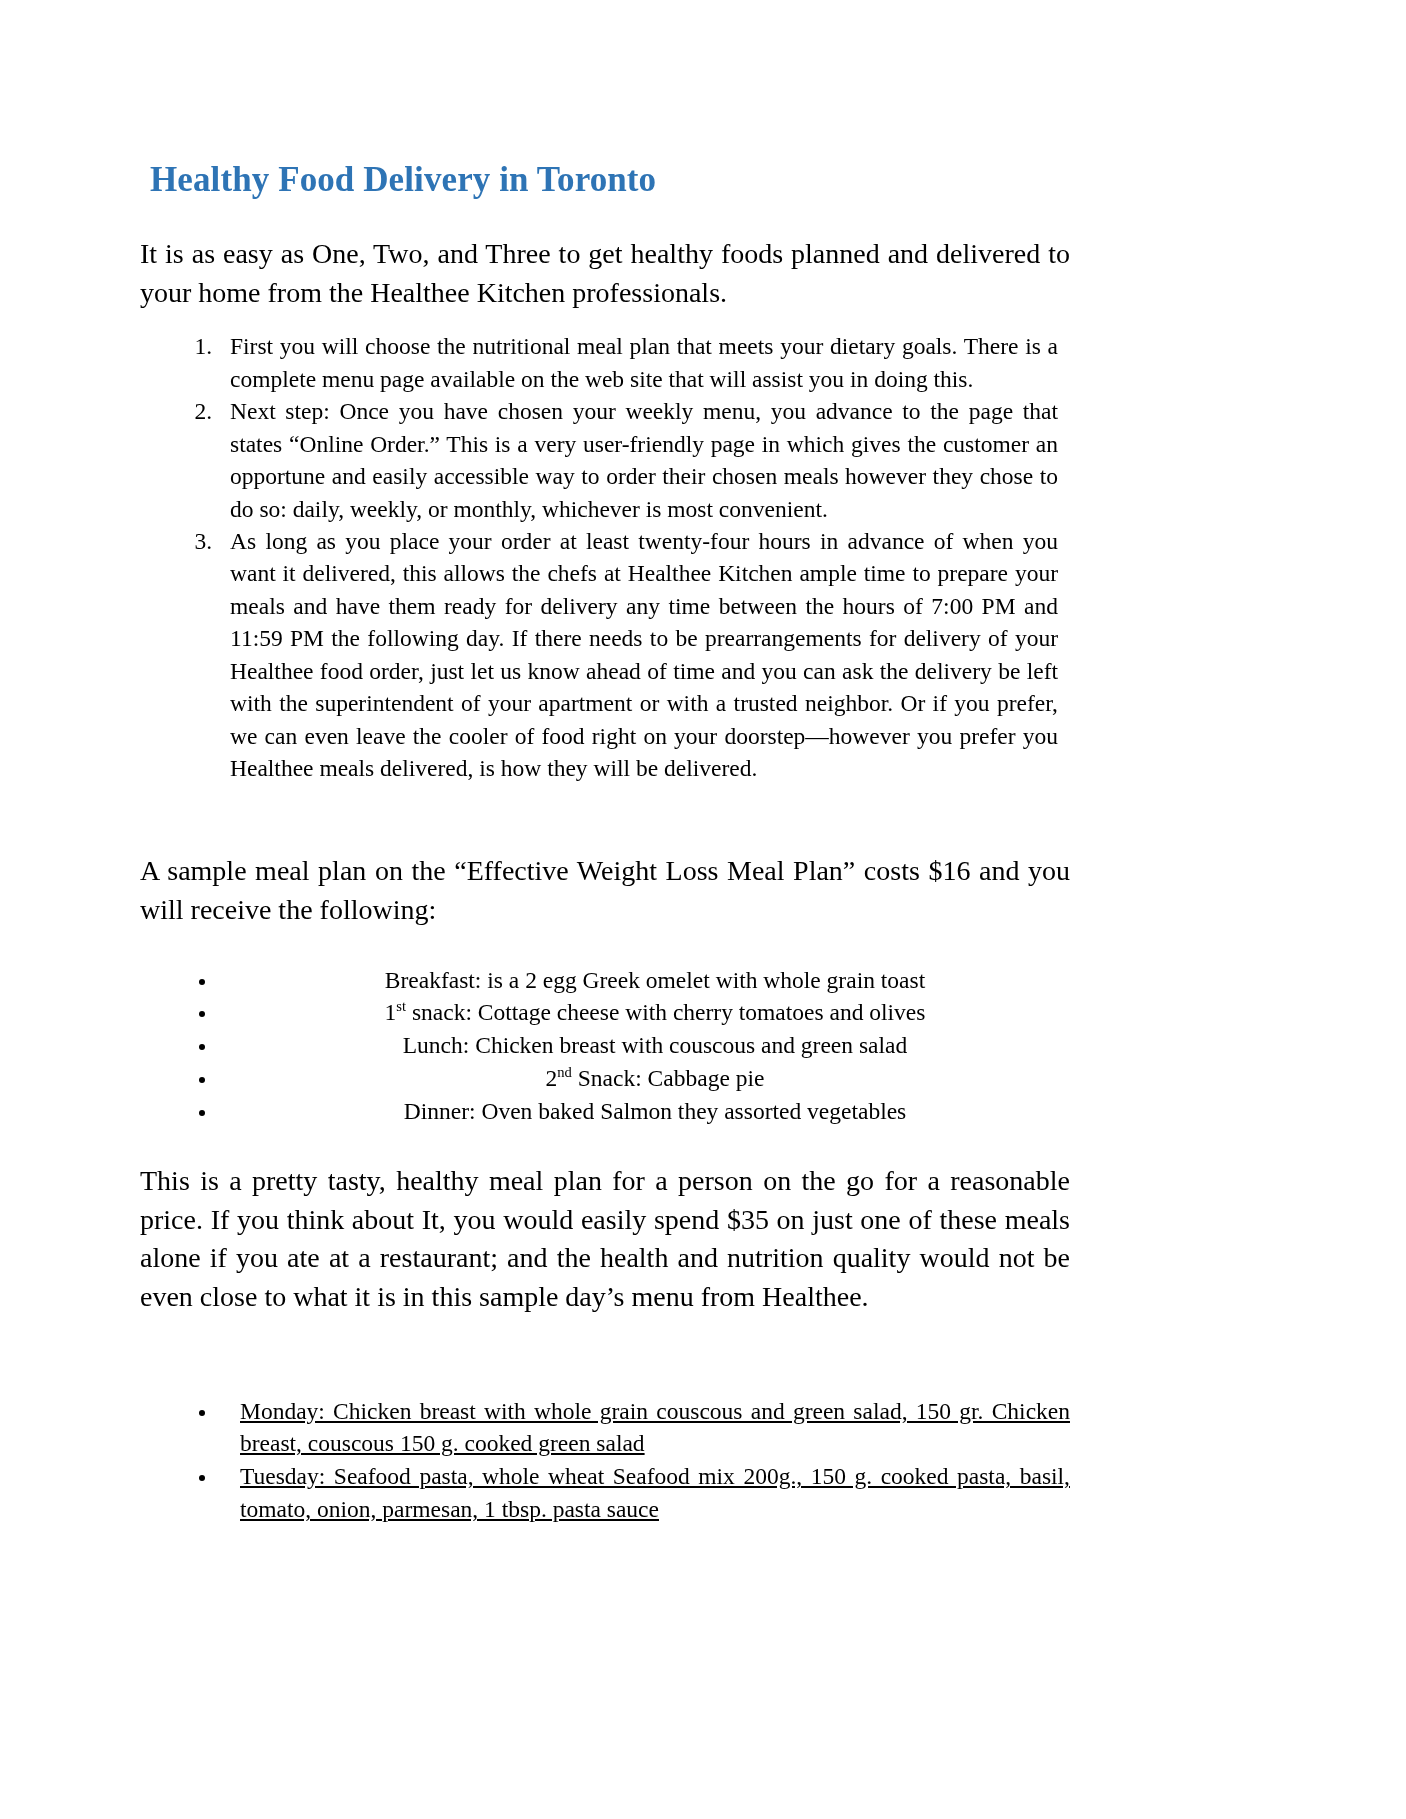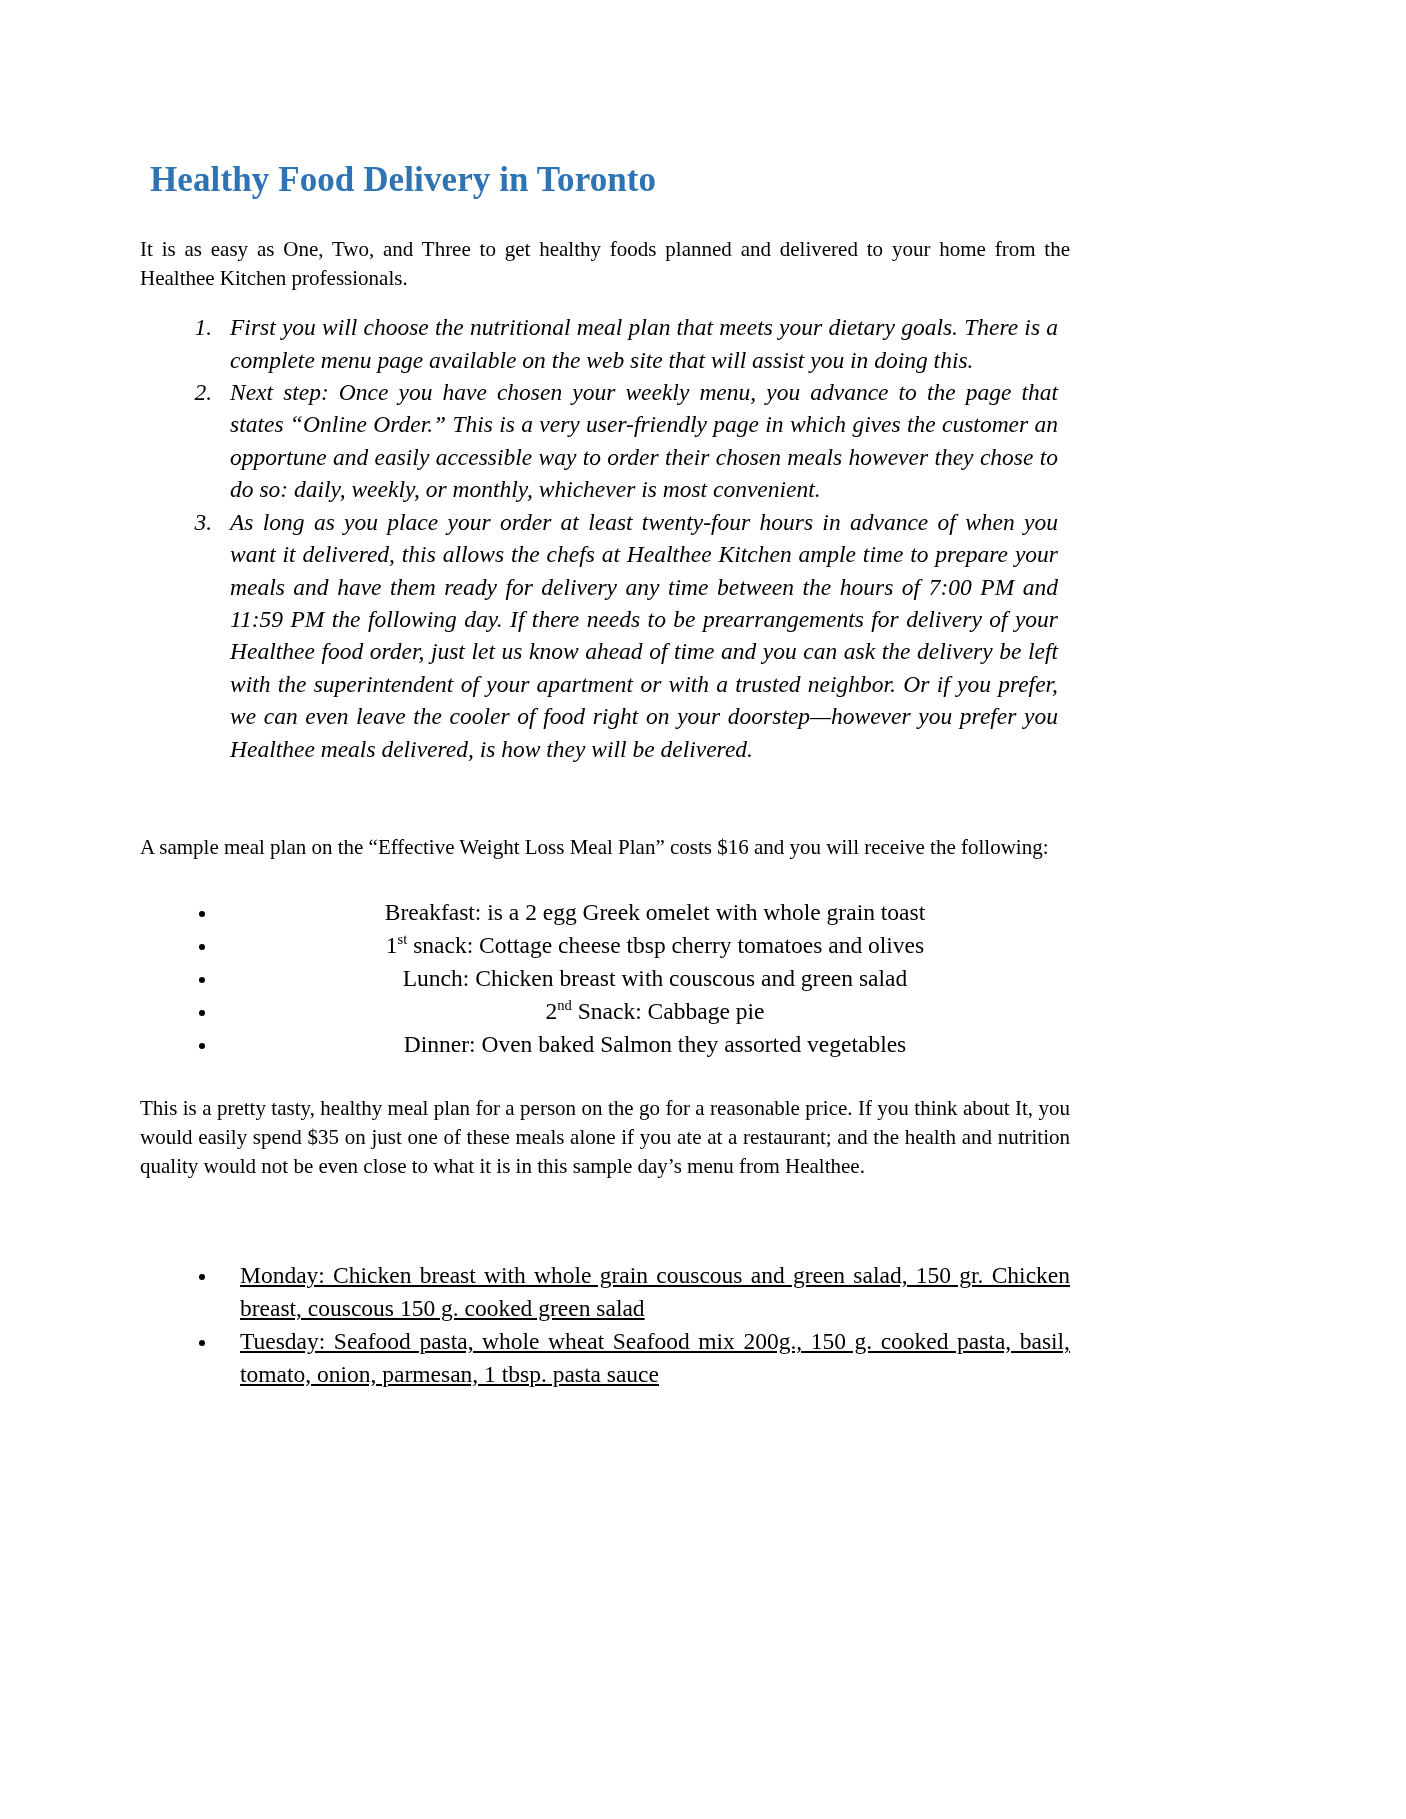--- a/index.html
+++ b/index.html
@@ -33,38 +33,37 @@
     font-family: "Liberation Serif", "DejaVu Serif", serif;
     font-size: 35px;
     font-weight: bold;
     color: #2E74B5;
     margin: 0 0 36px 10px;
     letter-spacing: 0.1px;
     line-height: 1.12;
   }
 
   p.body-para {
-    font-size: 21px;
+    font-size: 28px;
     line-height: 1.38;
     text-align: justify;
     text-justify: inter-word;
     margin: 0 0 0 0;
     hyphens: none;
   }
 
   .gap-sm { height: 22px; }
   .gap-md { height: 34px; }
   .gap-lg { height: 56px; }
   .gap-xl { height: 68px; }
 
   ol.numbered {
     margin: 18px 12px 0 0;
     padding-left: 78px;
     list-style-type: decimal;
-    font-style: italic;
   }
   ol.numbered > li {
     font-size: 23.5px;
     line-height: 1.38;
     text-align: justify;
     text-justify: inter-word;
     padding-left: 12px;
     margin-bottom: 0px;
   }
 
@@ -115,21 +114,21 @@
 
     <p class="body-para">A sample meal plan on the “Effective Weight Loss Meal Plan” costs $16 and you will receive the following:</p>
 
     <div class="gap-md"></div>
 
     <ul class="bulleted">
       <li>
         <span>Breakfast: is a 2 egg Greek omelet with whole grain toast</span>
       </li>
       <li>
-        <span>1</span><sup>st</sup><span> snack:  Cottage cheese tbsp cherry tomatoes and olives</span>
+        <span>1</span><sup>st</sup><span> snack:  Cottage cheese with cherry tomatoes and olives</span>
       </li>
       <li>
         <span>Lunch:  Chicken breast with couscous and green salad</span>
       </li>
       <li>
         <span>2</span><sup>nd</sup><span> Snack:  Cabbage pie</span>
       </li>
       <li>
         <span>Dinner:  Oven baked Salmon they assorted vegetables</span>
       </li>

